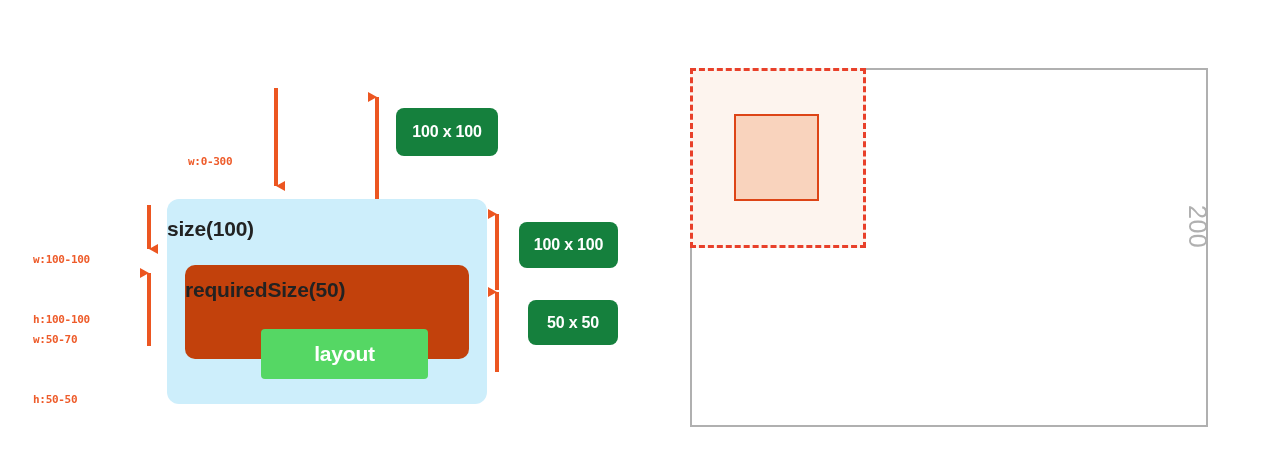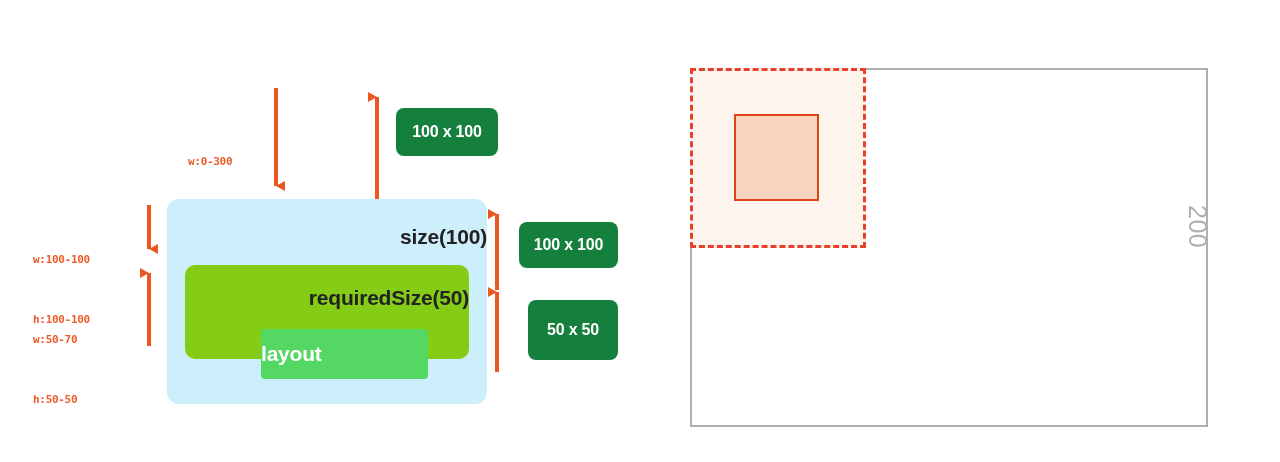--- a/index.html
+++ b/index.html
@@ -48,45 +48,45 @@
     position: absolute;
     left: 167px; top: 199px;
     width: 320px; height: 205px;
     background: #cdeefb;
     border-radius: 12px;
   }
   #inner-box {
     position: absolute;
     left: 18px; top: 66px;
     width: 284px; height: 94px;
-    background: #84cc16;
+    background: #c2410c;
     border-radius: 10px;
   }
   .box-title {
     position: absolute;
     left: 0; right: 0;
-    text-align: right;
+    text-align: left;
     font-family: "Liberation Sans", sans-serif;
     font-weight: bold;
     color: #222222;
     font-size: 21px;
     letter-spacing: -0.2px;
-    margin-top: 8px;
   }
   #outer-title { top: 18px; }
   #inner-title { top: 13px; }
 
   #layout-pill {
     position: absolute;
     left: 76px; top: 64px;
     width: 167px; height: 50px;
     background: #55d764;
     border-radius: 4px;
     display: flex;
     align-items: center;
+    justify-content: center;
   }
   #layout-pill .pill-text {
     color: #ffffff;
     font-weight: bold;
     font-size: 21px;
     letter-spacing: -0.2px;
   }
 
   
   .badge {
@@ -98,21 +98,21 @@
     font-weight: bold;
     font-size: 16px;
     letter-spacing: -0.2px;
     display: flex;
     align-items: center;
     justify-content: center;
     white-space: nowrap;
   }
   #badge-top      { left: 396px; top: 108px; width: 102px; height: 48px; }
   #badge-size     { left: 519px; top: 222px; width: 99px;  height: 46px; }
-  #badge-required { left: 528px; top: 300px; width: 90px;  height: 60px; }
+  #badge-required { left: 528px; top: 300px; width: 90px;  height: 45px; }
 
   
   #viewport-rect {
     position: absolute;
     left: 690px; top: 68px;
     width: 518px; height: 359px;
     border: 2px solid #b0b0b0;
     box-sizing: border-box;
     background: #ffffff;
   }

